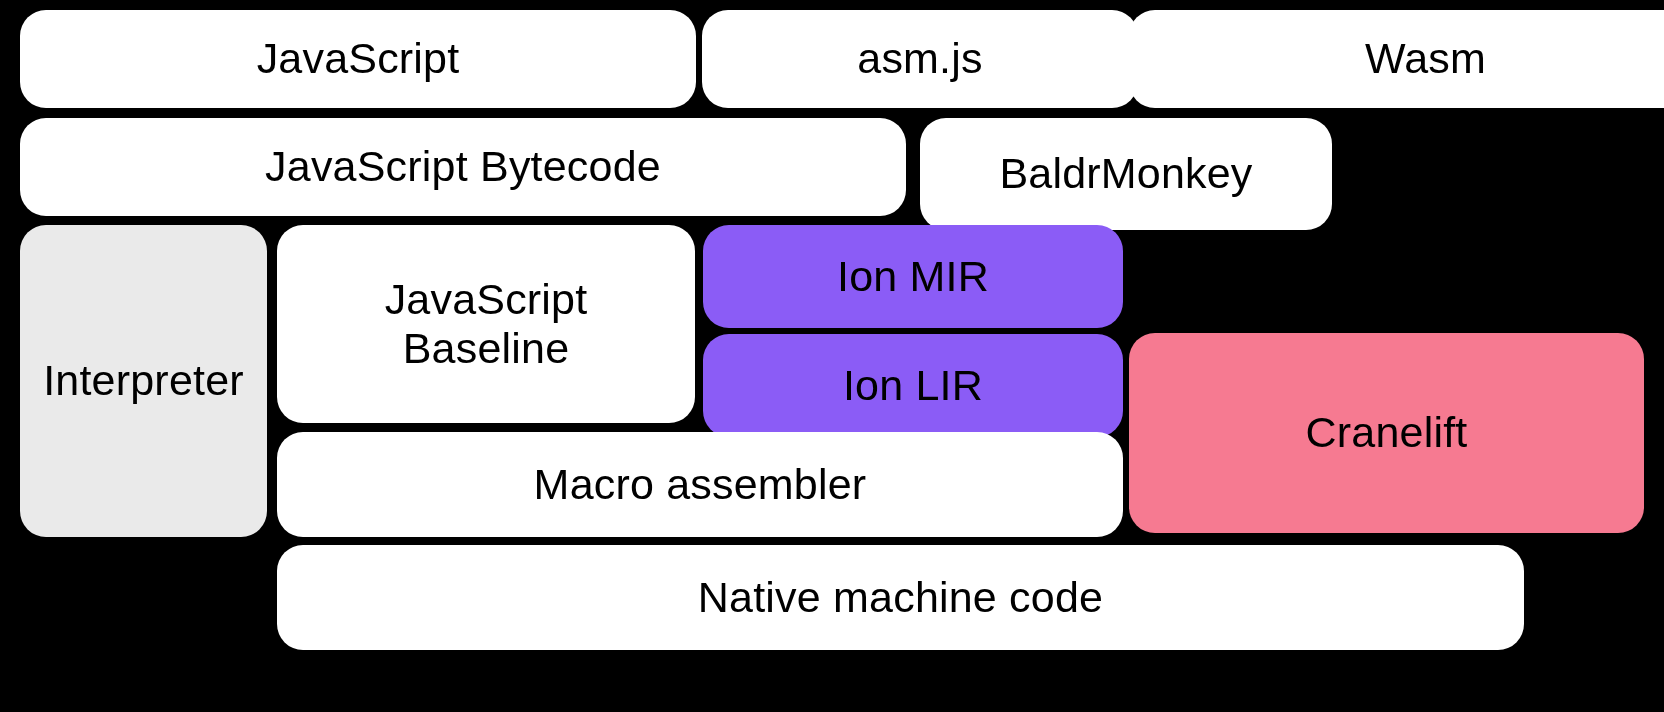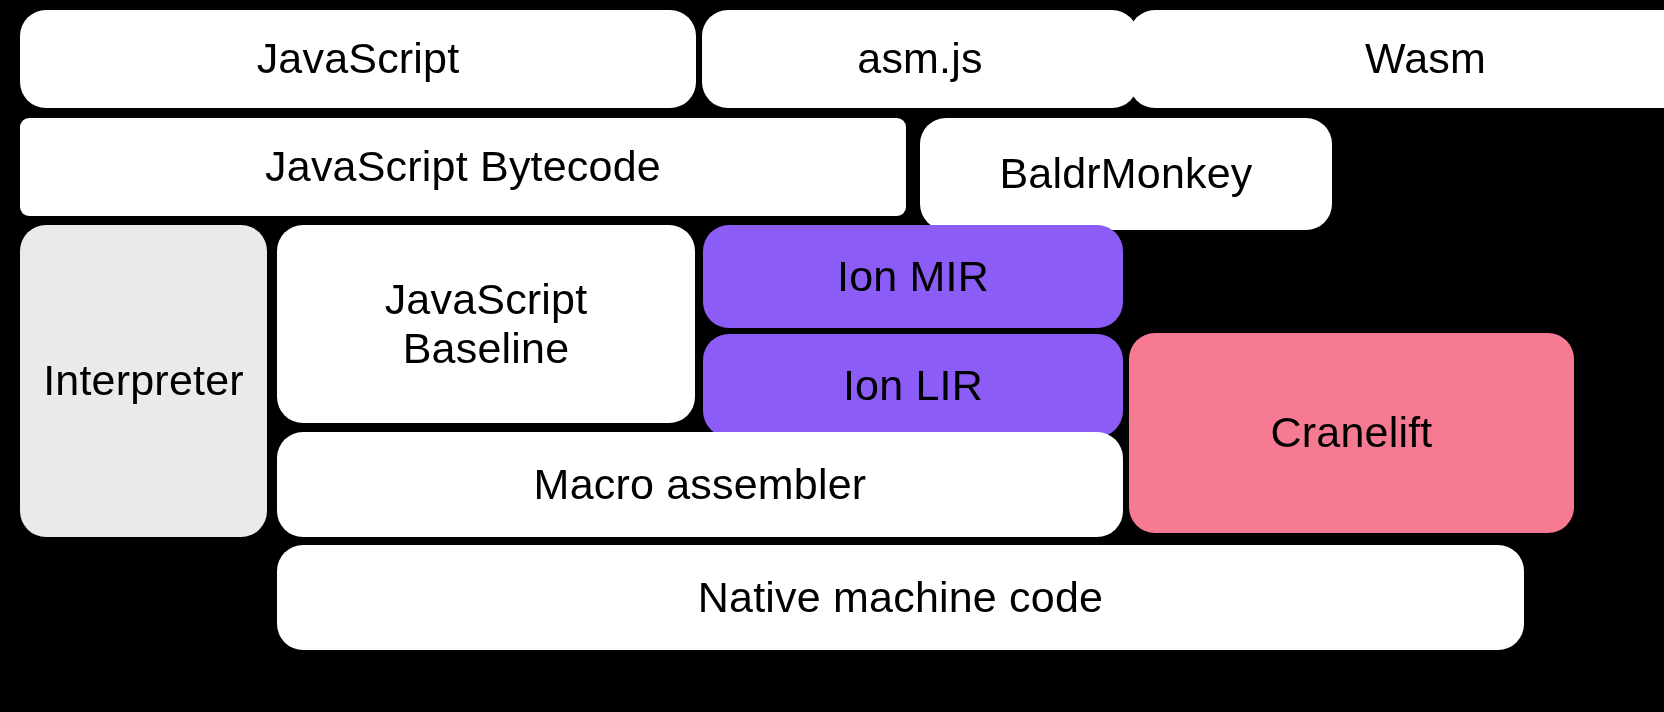--- a/index.html
+++ b/index.html
@@ -45,23 +45,23 @@
     width: 100%;
   }
 </style>
 </head>
 <body>
 
 <div id="diagram" style="width: 1664px; height: 712px; background: rgb(0, 0, 0);">
     <div class="node fill-white" style="left: 20px; top: 10px; width: 676px; height: 98px;"><span class="node-label">JavaScript</span></div>
     <div class="node fill-white" style="left: 702px; top: 10px; width: 436px; height: 98px;"><span class="node-label">asm.js</span></div>
     <div class="node fill-white" style="left: 1129px; top: 10px; width: 593px; height: 98px;"><span class="node-label">Wasm</span></div>
-    <div class="node fill-white" style="left: 20px; top: 118px; width: 886px; height: 98px; border-radius: 9px;"><span class="node-label">JavaScript Bytecode</span></div>
+    <div class="node fill-white" style="left: 20px; top: 118px; width: 886px; height: 98px;"><span class="node-label">JavaScript Bytecode</span></div>
     <div class="node fill-white" style="left: 920px; top: 118px; width: 412px; height: 112px;"><span class="node-label">BaldrMonkey</span></div>
     <div class="node fill-gray" style="left: 20px; top: 225px; width: 247px; height: 312px;"><span class="node-label">Interpreter</span></div>
     <div class="node fill-white" style="left: 277px; top: 225px; width: 418px; height: 198px;"><span class="node-label">JavaScript
 Baseline</span></div>
     <div class="node fill-green" style="left: 703px; top: 225px; width: 420px; height: 103px;"><span class="node-label">Ion MIR</span></div>
     <div class="node fill-green" style="left: 703px; top: 334px; width: 420px; height: 103px;"><span class="node-label">Ion LIR</span></div>
-    <div class="node fill-pink" style="left: 1129px; top: 333px; width: 445px; height: 200px;"><span class="node-label">Cranelift</span></div>
+    <div class="node fill-pink" style="left: 1129px; top: 333px; width: 515px; height: 200px;"><span class="node-label">Cranelift</span></div>
     <div class="node fill-white" style="left: 277px; top: 432px; width: 846px; height: 105px;"><span class="node-label">Macro assembler</span></div>
     <div class="node fill-white" style="left: 277px; top: 545px; width: 1247px; height: 105px;"><span class="node-label">Native machine code</span></div>
   </div>
 
 </body></html>

